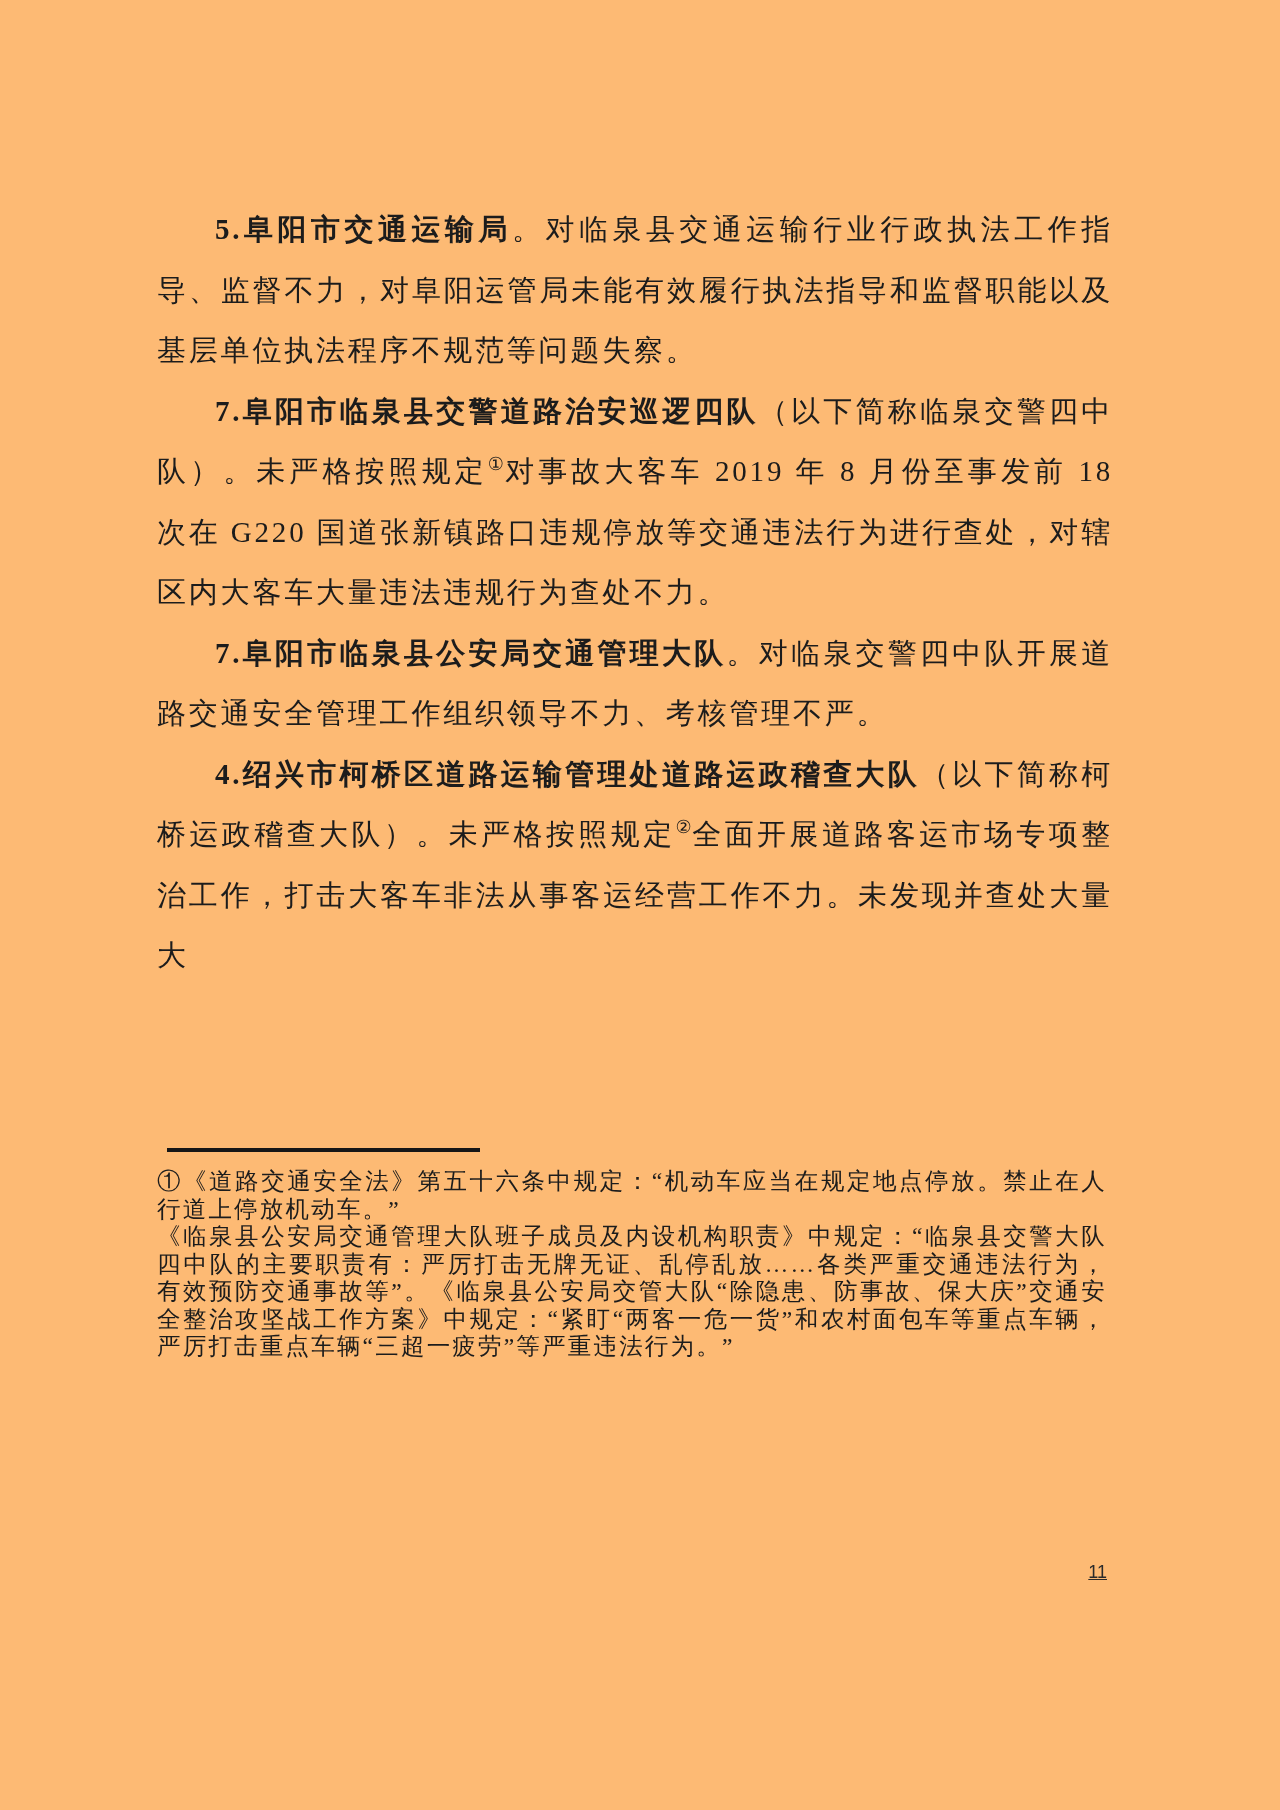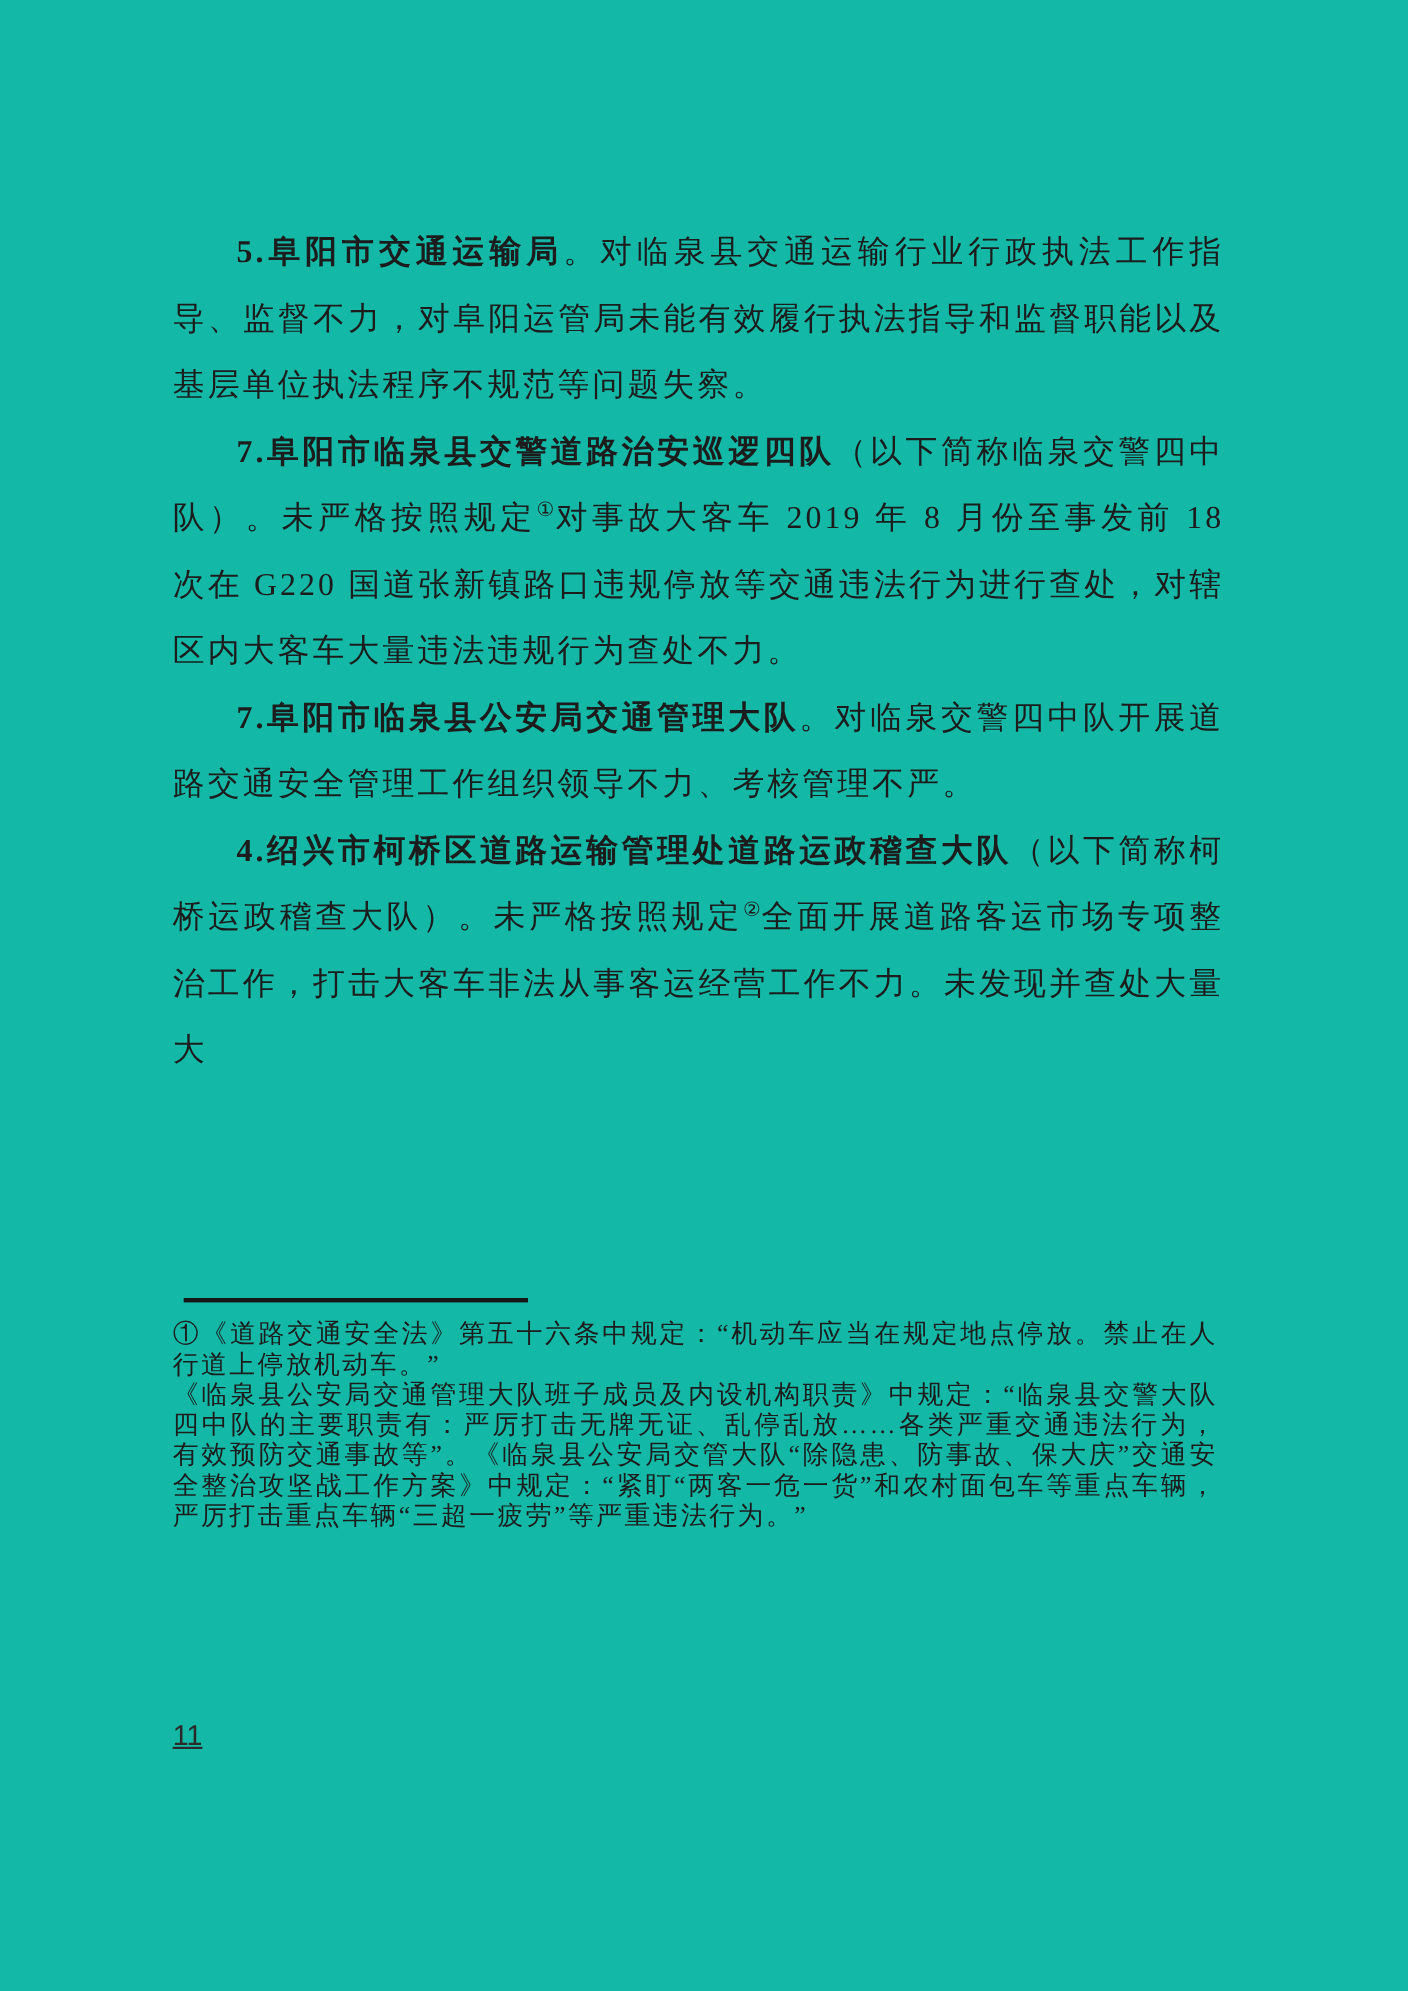--- a/index.html
+++ b/index.html
@@ -5,21 +5,21 @@
   html, body {
     margin: 0;
     padding: 0;
     background: #e8e8e8;
   }
   .page {
     position: relative;
     width: 1280px;
     height: 1810px;
     margin: 0 auto;
-    background: #14b8a6;
+    background: #fdba74;
     color: #1c1c1c;
     font-family: "Liberation Serif", "DejaVu Serif", serif;
     overflow: hidden;
   }
   .body-text {
     position: absolute;
     left: 157px;
     top: 199px;
     width: 956px;
     font-size: 29px;
@@ -37,21 +37,21 @@
   }
   .para sup {
     font-size: 0.62em;
     vertical-align: super;
     line-height: 0;
     letter-spacing: 0;
   }
   .footnote-area {
     position: absolute;
     left: 157px;
-    top: 1180px;
+    top: 1148px;
     width: 950px;
   }
   .footnote-separator {
     width: 313px;
     height: 4px;
     background: #161616;
     margin-left: 10px;
     margin-bottom: 16px;
   }
   .footnote-para {
@@ -60,23 +60,23 @@
     line-height: 27.5px;
     letter-spacing: 2.2px;
     text-align: justify;
     text-justify: inter-character;
   }
   .page-number {
     position: absolute;
     left: 157px;
     top: 1562px;
     width: 950px;
-    text-align: left;
+    text-align: right;
     font-family: "Liberation Sans", "DejaVu Sans", sans-serif;
-    font-size: 26px;
+    font-size: 18px;
     color: #2a2a2a;
     text-decoration: underline;
   }
 </style>
 </head>
 <body>
 
 <div class="page">
 
   <main class="body-text" id="body-text">

